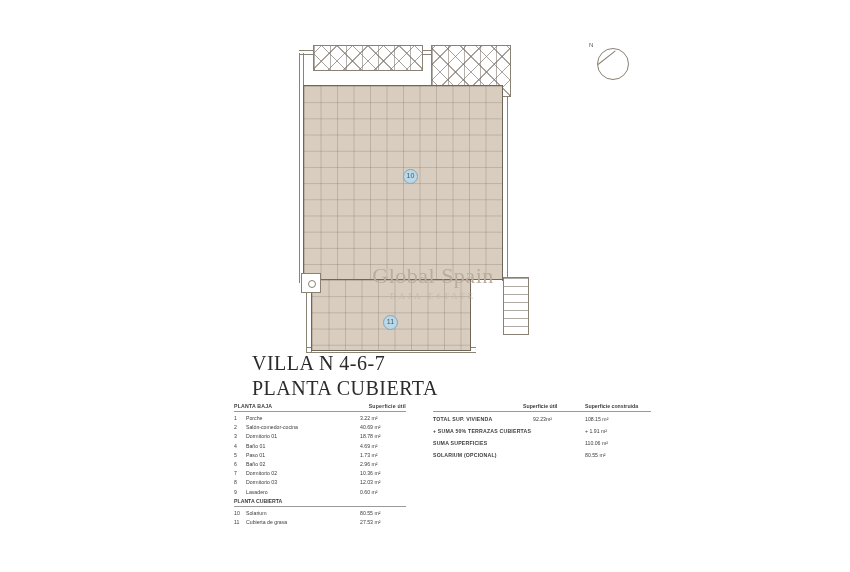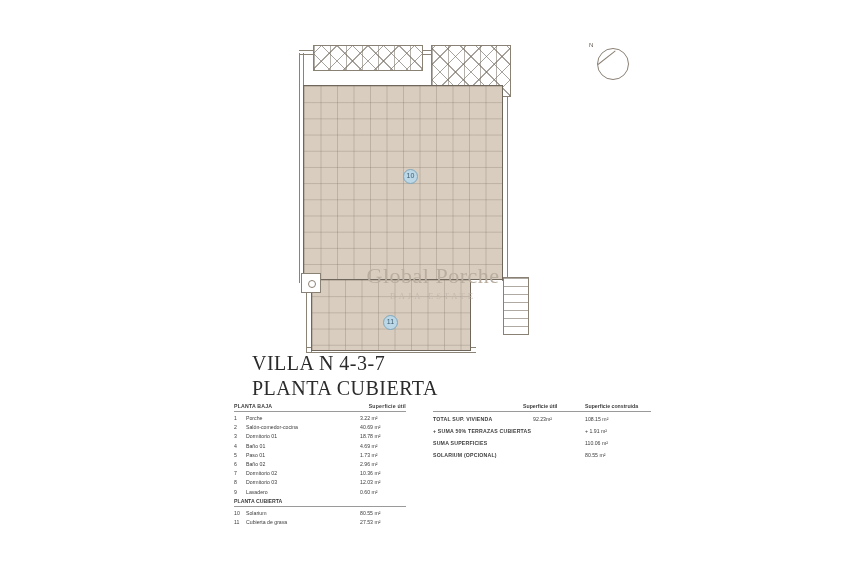--- a/index.html
+++ b/index.html
@@ -375,26 +375,26 @@
   <div class="room-tag" id="tag-11">11</div>
 </div>
 
 <div id="compass">
   <div class="n-label">N</div>
   <div class="circle"></div>
   <div class="needle"></div>
 </div>
 
 <div id="watermark">
-  <div class="wm-main">Global Porche</div>
+  <div class="wm-main">Global Spain</div>
   <div class="wm-sub">BAJA ESTATE</div>
 </div>
 
 <div id="title-block">
-  <div id="title-line1">VILLA N 4-3-7</div>
+  <div id="title-line1">VILLA N 4-6-7</div>
   <div id="title-line2">PLANTA CUBIERTA</div>
 </div>
 
 <div id="left-table">
   <div class="hdr">
     <span>PLANTA BAJA</span>
     <span>Superficie útil</span>
   </div>
   <div class="rule"></div>
 

